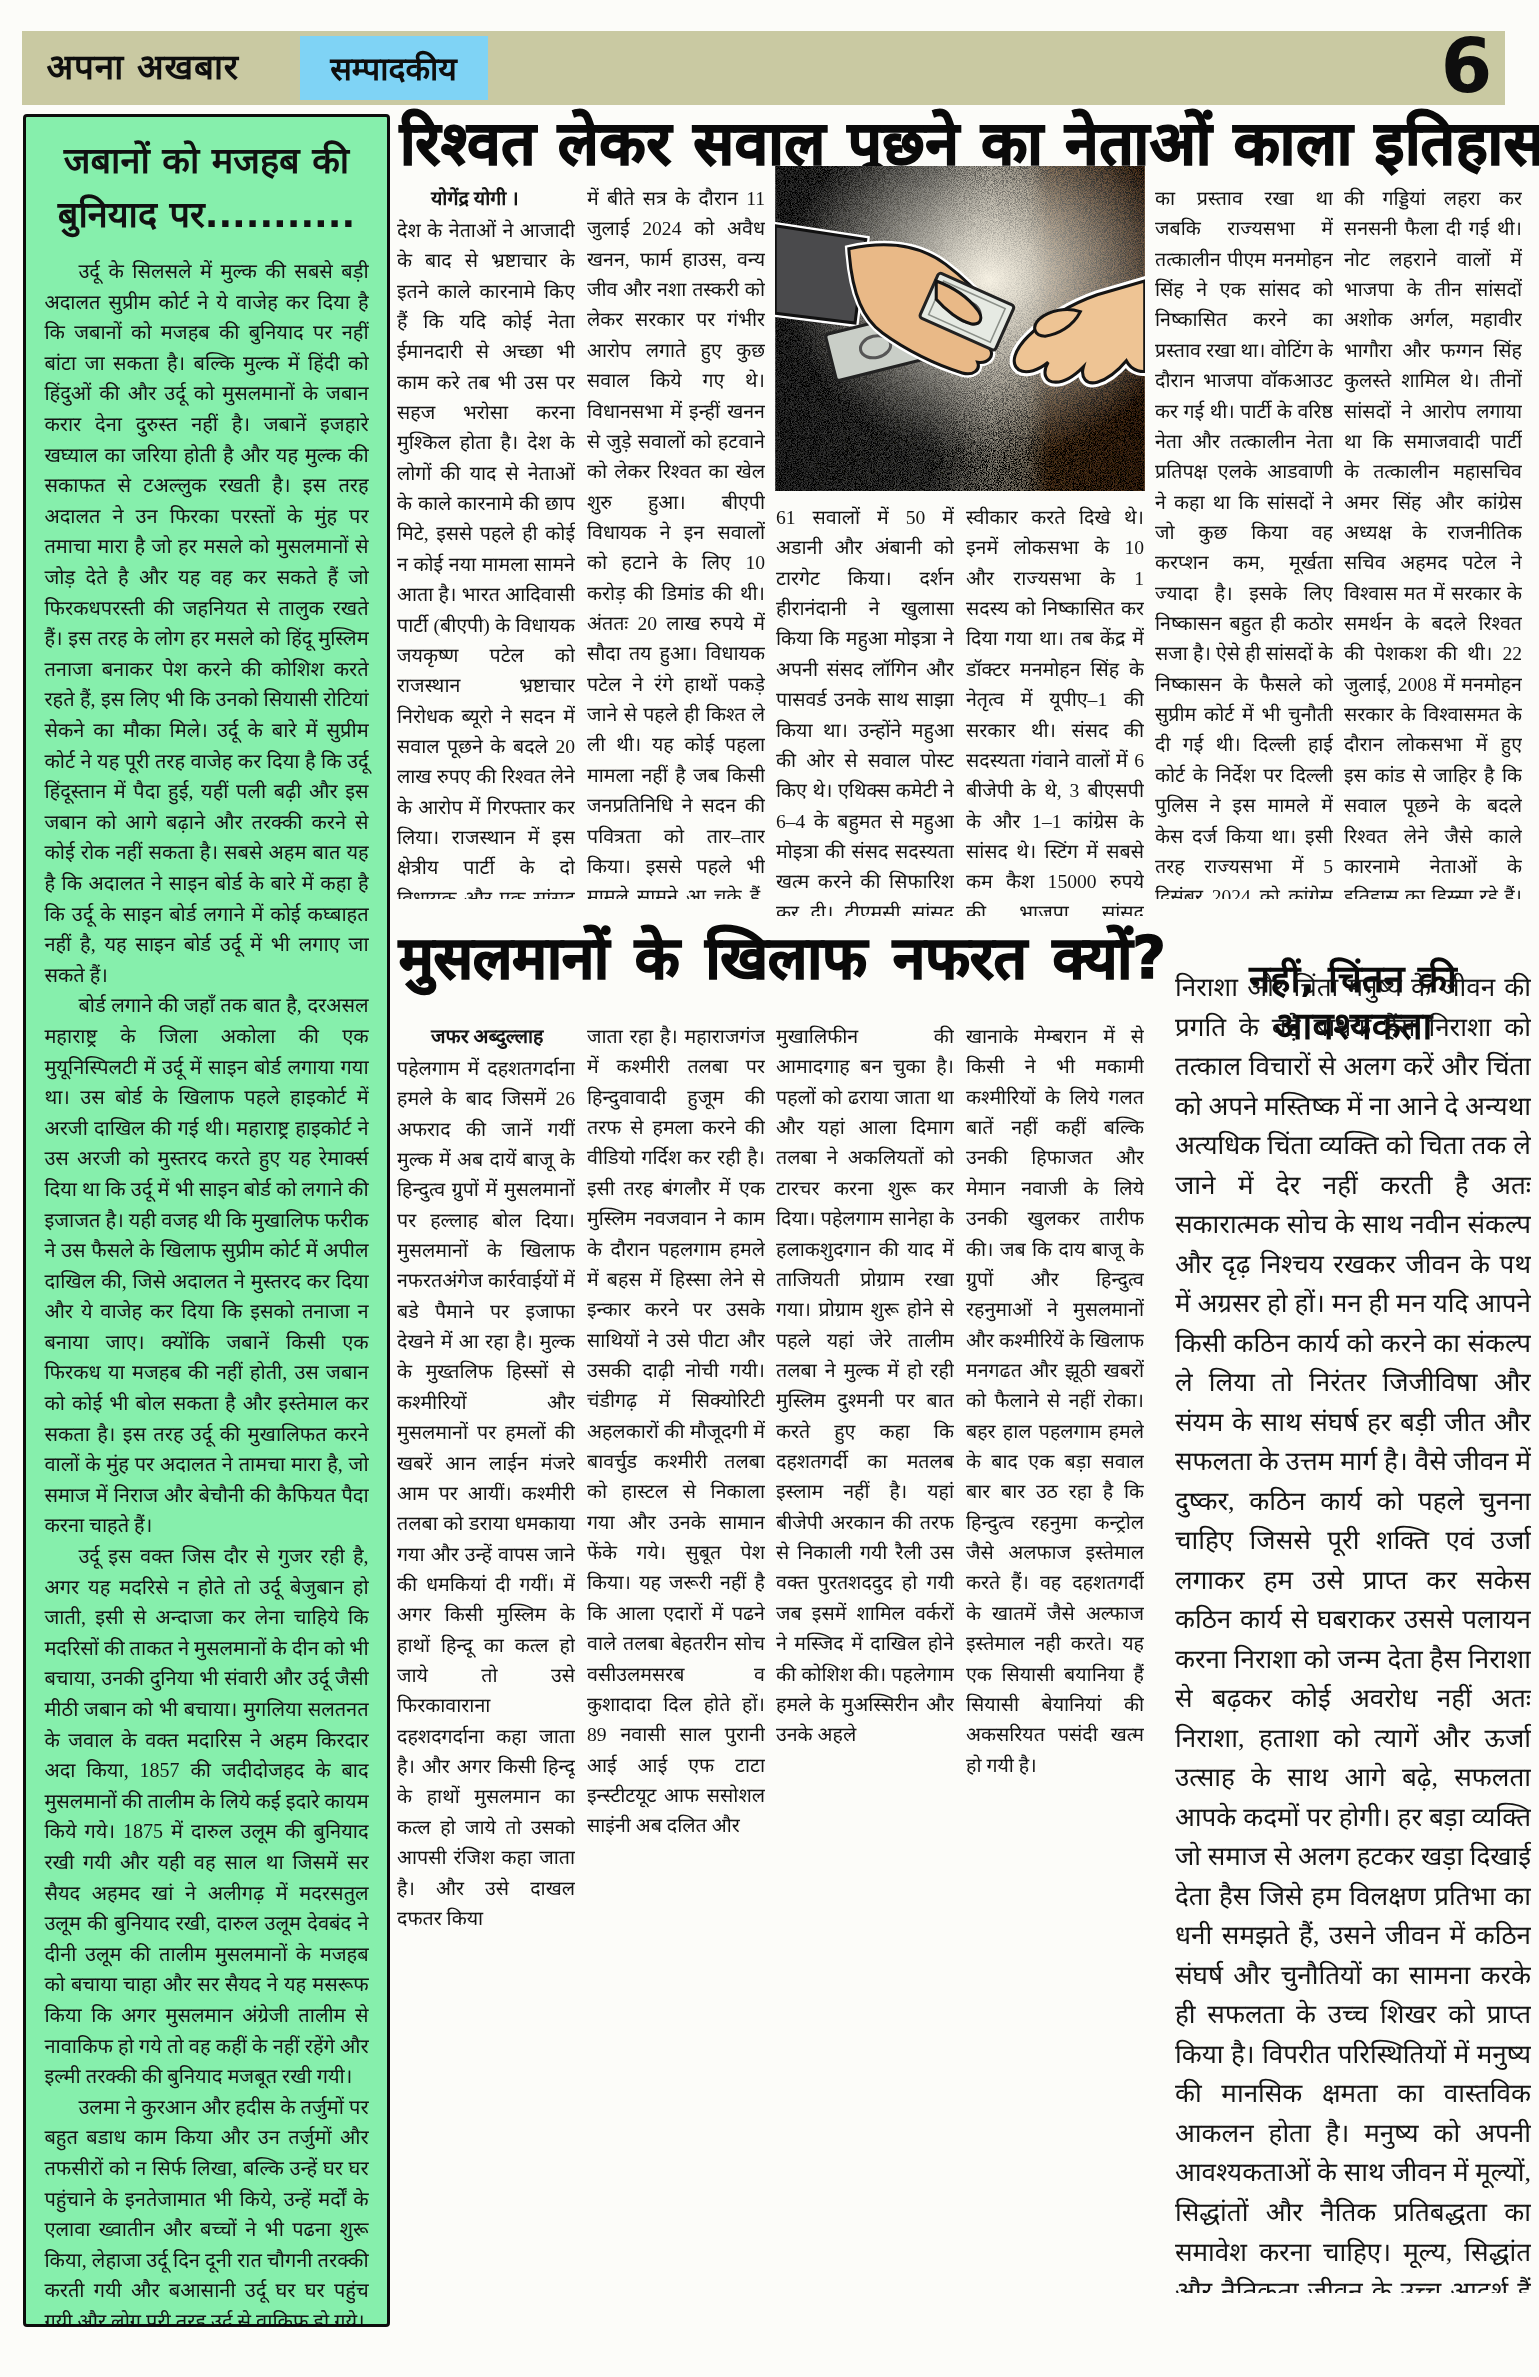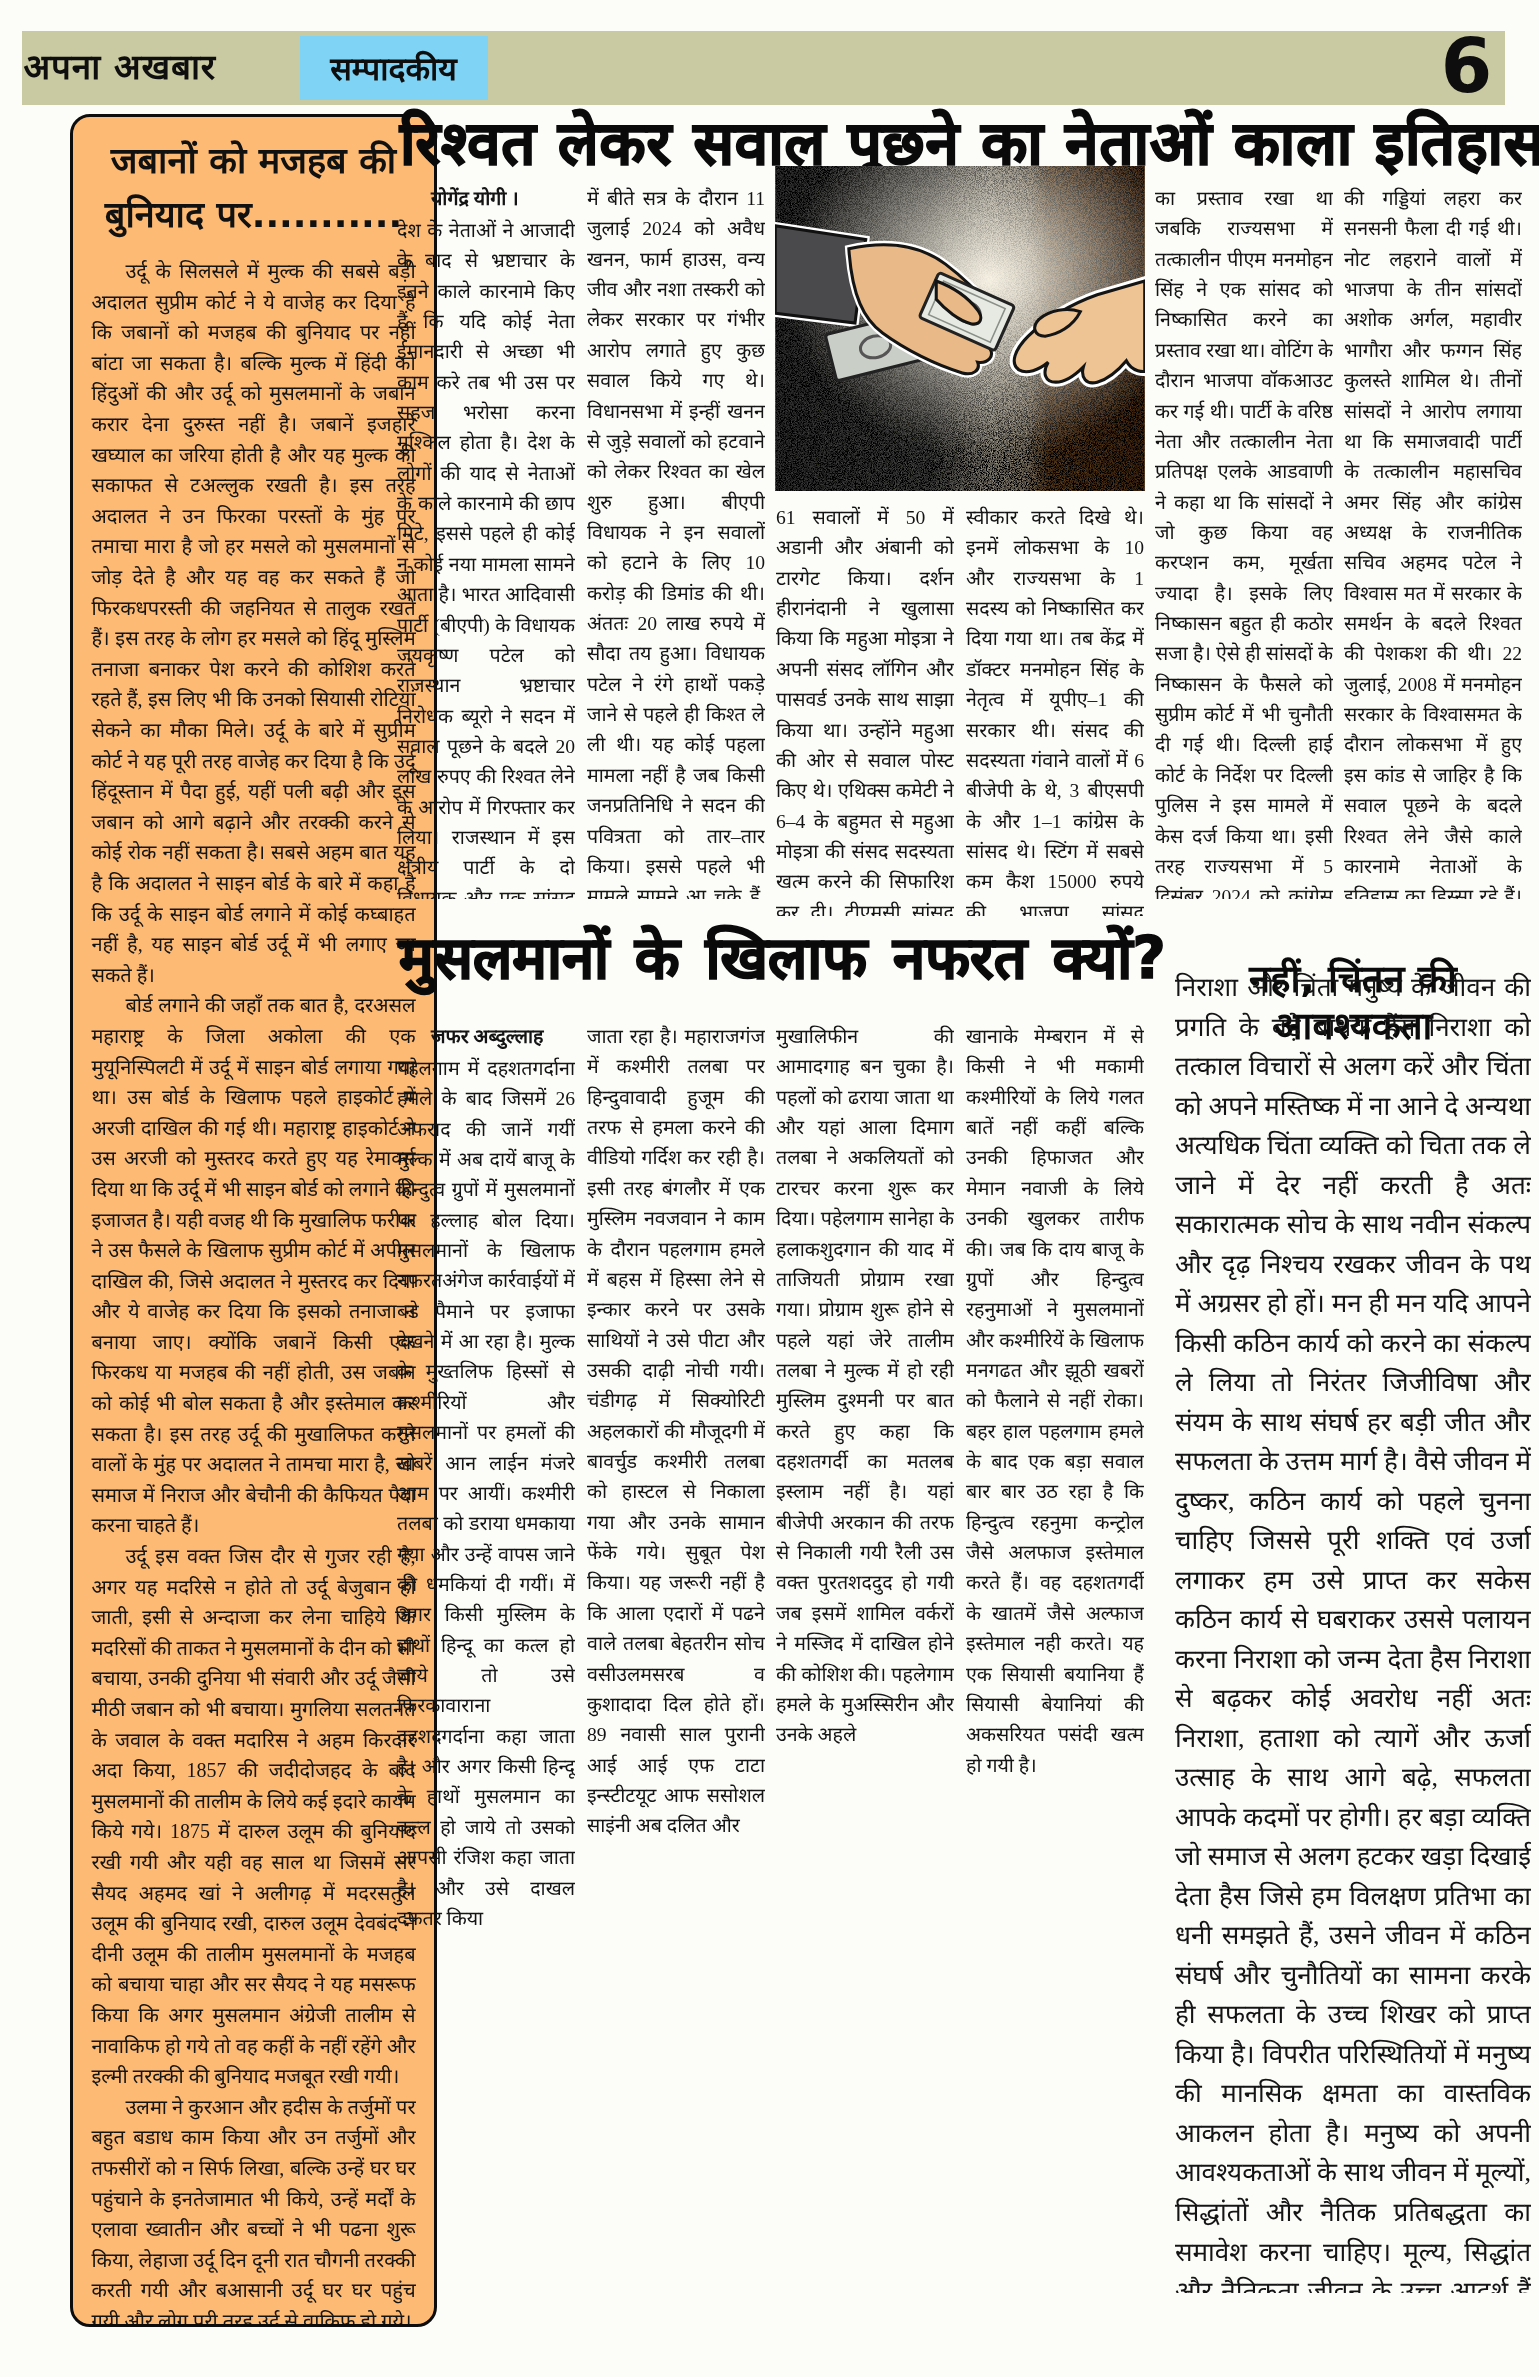--- a/index.html
+++ b/index.html
@@ -1,32 +1,32 @@
 <!DOCTYPE html>
 <html style="font-size:12.3px"><head>
 <meta charset="utf-8">
 <style>
   html,body{margin:0;padding:0;background:#e8e8e4;}
   .page{position:relative;width:1540px;height:2377px;background:#fcfcf9;overflow:hidden;
         font-family:"Liberation Serif","DejaVu Serif",serif;color:#141414;}
   
   .hbar{position:absolute;left:21.5px;top:31px;width:1483px;height:74px;background:#c9c9a2;}
-  .masthead{position:absolute;left:2px;top:10.7px;font-family:"DejaVu Sans",sans-serif;
+  .masthead{position:absolute;left:25px;top:10.7px;font-family:"DejaVu Sans",sans-serif;
             font-weight:bold;font-size:35px;letter-spacing:0.8px;color:#0e0e0e;}
   .chip{position:absolute;left:278px;top:4.6px;width:188px;height:64px;background:#7fd3f5;
         display:flex;align-items:center;justify-content:center;font-family:"DejaVu Sans",sans-serif;
         font-weight:bold;font-size:32px;color:#0e0e0e;}
   .datepill{position:absolute;right:90px;top:8.4px;width:273px;height:57px;background:#161616;
         border-radius:31px;display:flex;align-items:center;justify-content:center;
         font-family:"DejaVu Sans",sans-serif;font-weight:bold;font-size:27px;color:#ffffff;}
   .pagenum{position:absolute;right:12.3px;top:-7.7px;font-family:"DejaVu Sans",sans-serif;
         font-weight:900;font-size:74px;color:#0e0e0e;}
   
   .leftbox{position:absolute;left:23px;top:114px;width:367px;height:2213px;border:3.8px solid #0d0d0d;
-        border-radius:20px;background:#fdba74;box-sizing:border-box;padding:14px 18.4px;overflow:hidden;margin-left:47px;}
+        border-radius:4px;background:#86efac;box-sizing:border-box;padding:14px 18.4px;overflow:hidden;}
   .leftbox h2{margin:3.1px 0 14px 0;text-align:center;font-family:"DejaVu Sans",sans-serif;
         font-weight:800;font-size:36px;line-height:1.5;color:#111;}
   .ltext p{margin:0;text-align:justify;font-size:20px;line-height:1.53;text-indent:34px;}
   
   .mainhead{position:absolute;left:400px;top:112px;width:1124px;height:77px;
         font-family:"DejaVu Sans",sans-serif;font-weight:900;font-size:60px;line-height:1.05;
         color:#0a0a0a;white-space:nowrap;text-align:justify;text-align-last:justify;
         letter-spacing:0.8px;-webkit-text-stroke:1.5px #0a0a0a;}
   .col{position:absolute;width:178px;overflow:hidden;text-align:justify;
         font-size:19.6px;line-height:1.55;}

